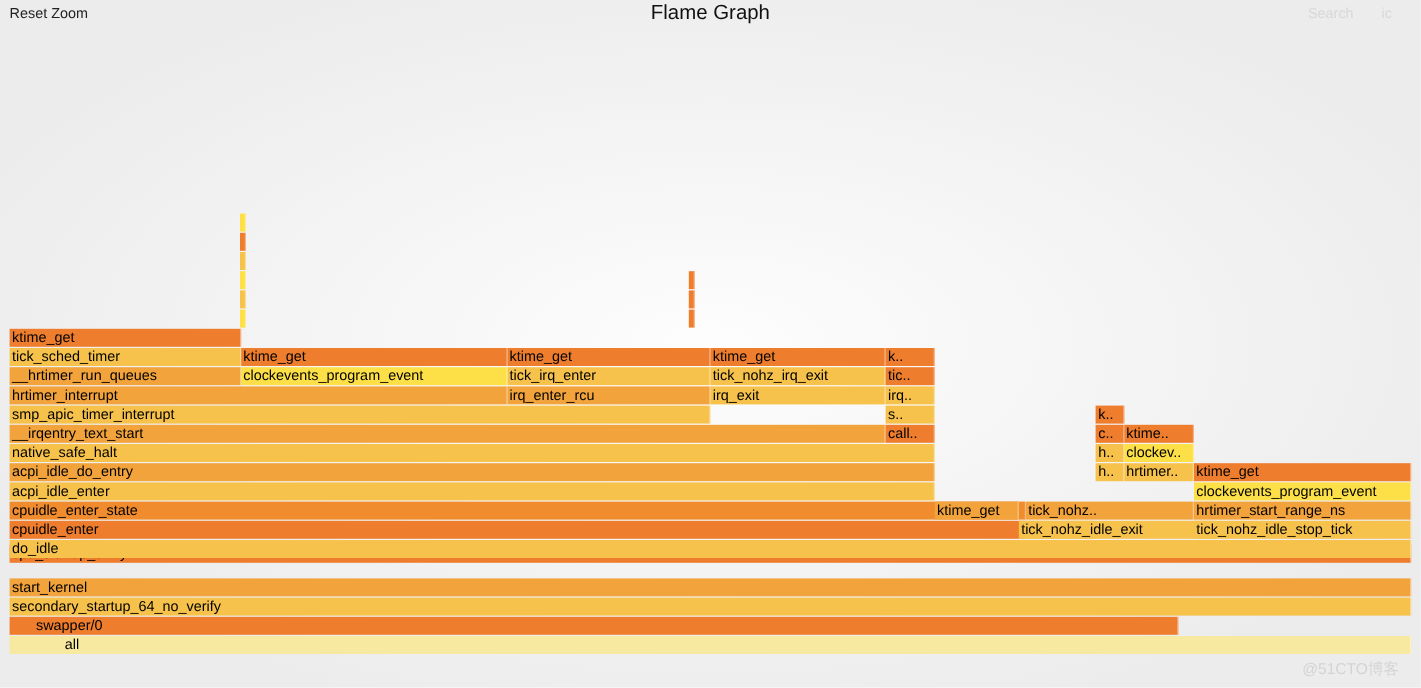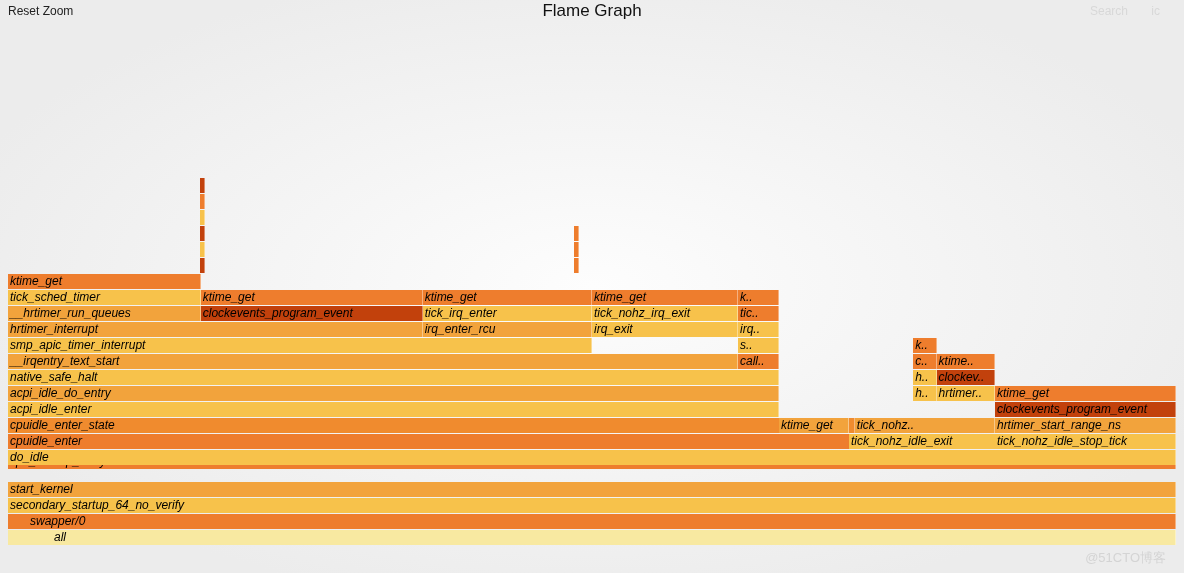--- a/index.html
+++ b/index.html
@@ -59,29 +59,28 @@
     height: 15px;
     line-height: 15px;
     white-space: nowrap;
     overflow: hidden;
     text-overflow: clip;
     padding: 0 2px;
     font-size: 12px;
     color: #000;
     border-right: 1px solid rgba(255,255,255,0.4);
     cursor: pointer;
-    font-style: italic;
   }
   
   .c0 { background: #f8e9a1; } 
   .c1 { background: #f7c24b; } 
   .c2 { background: #f2a33c; } 
   .c3 { background: #ee7d2d; } 
   .c4 { background: #f08b2e; } 
-  .c5 { background: #c2410c; }
+  .c5 { background: #fde047; }
   .watermark {
     position: absolute;
     right: 18px;
     bottom: 6px;
     color: #d4d4d4;
     font-size: 13px;
     pointer-events: none;
   }
 </style>
 </head>
@@ -89,21 +88,21 @@
 
 <div class="header">
   <span class="reset">Reset Zoom</span>
   <span class="title">Flame Graph</span>
   <span class="search">Search</span>
   <span class="ic">ic</span>
 </div>
 
 <div class="graph" id="graph" style="height: 368px;">
     <div class="frame c0" title="all" style="left: 0px; width: 1168px; bottom: 0px; padding-left: 46px;">all</div>
-    <div class="frame c3" title="swapper/0" style="left: 0px; width: 1168px; bottom: 16px; padding-left: 22px;">swapper/0</div>
+    <div class="frame c3" title="swapper/0" style="left: 0px; width: 974px; bottom: 16px; padding-left: 22px;">swapper/0</div>
     <div class="frame c1" title="secondary_startup_64_no_verify" style="left: 0px; width: 1168px; bottom: 32px; margin-top: 46px;">secondary_startup_64_no_verify</div>
     <div class="frame c2" title="start_kernel" style="left: 0px; width: 1168px; bottom: 48px;">start_kernel</div>
     <div class="frame c3" title="cpu_startup_entry" style="left: 0px; width: 1168px; bottom: 76px;">cpu_startup_entry</div>
     <div class="frame c1" title="do_idle" style="left: 0px; width: 1168px; bottom: 80px;">do_idle</div>
     <div class="frame c3" title="cpuidle_enter" style="left: 0px; width: 846.8px; bottom: 96px;">cpuidle_enter</div>
     <div class="frame c4" title="cpuidle_enter_state" style="left: 0px; width: 846.8px; bottom: 112px;">cpuidle_enter_state</div>
     <div class="frame c1" title="acpi_idle_enter" style="left: 0px; width: 770.88px; bottom: 128px;">acpi_idle_enter</div>
     <div class="frame c2" title="acpi_idle_do_entry" style="left: 0px; width: 770.88px; bottom: 144px;">acpi_idle_do_entry</div>
     <div class="frame c1" title="native_safe_halt" style="left: 0px; width: 770.88px; bottom: 160px;">native_safe_halt</div>
     <div class="frame c2" title="__irqentry_text_start" style="left: 0px; width: 730px; bottom: 176px;">__irqentry_text_start</div>

